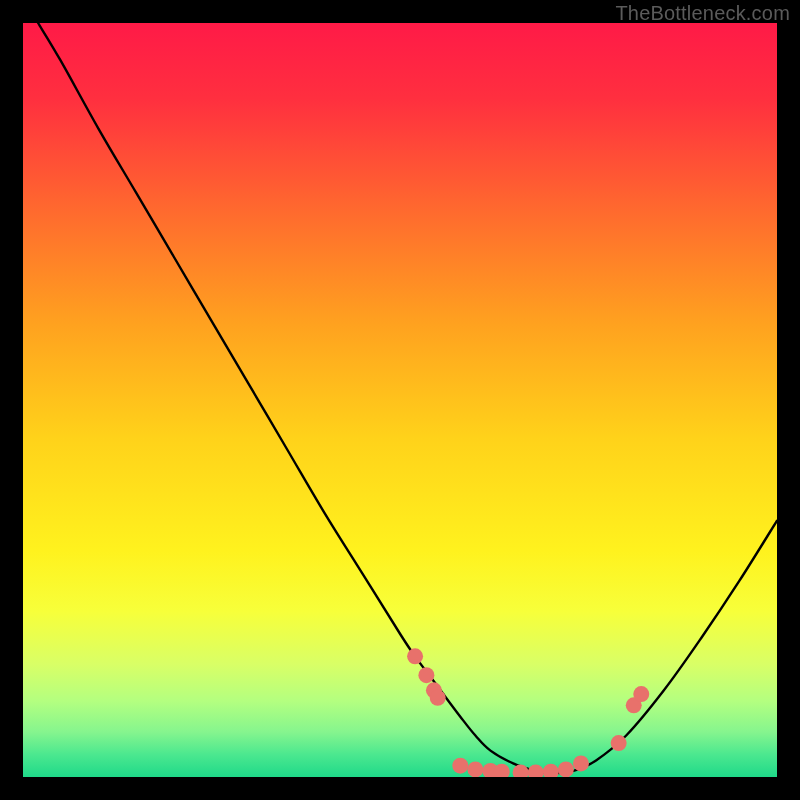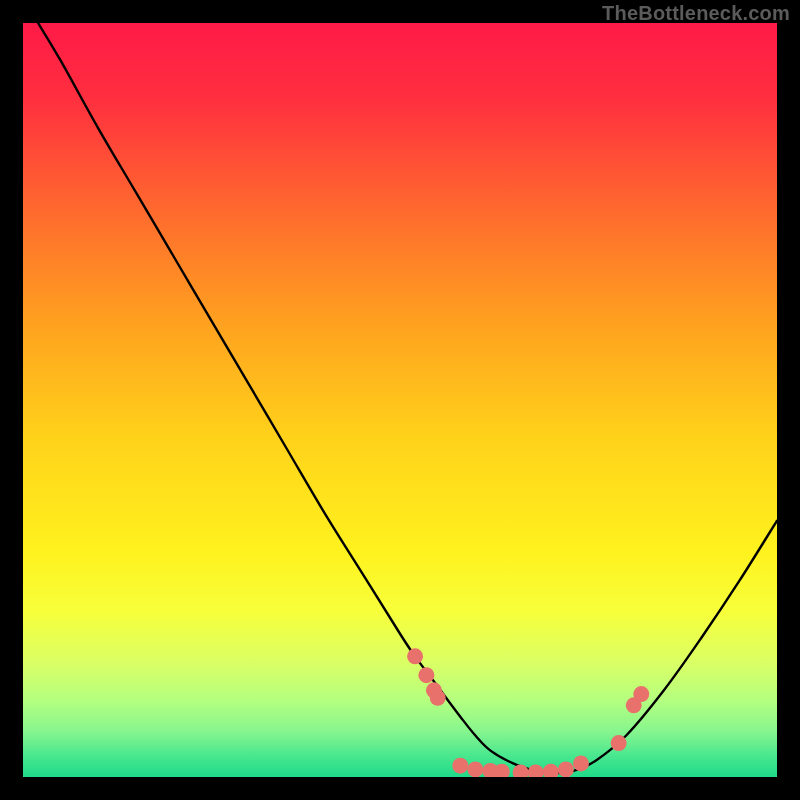--- a/index.html
+++ b/index.html
@@ -16,21 +16,21 @@
     width: 800px;
     height: 800px;
     background: #000;
   }
   .watermark {
     position: absolute;
     top: 2px;
     right: 10px;
     color: #5b5b5b;
     font-size: 20px;
-    font-weight: 700;
+    font-weight: 400;
     letter-spacing: 0.2px;
   }
   svg {
     display: block;
   }
 </style>
 </head>
 <body>
 
 <div class="frame">

